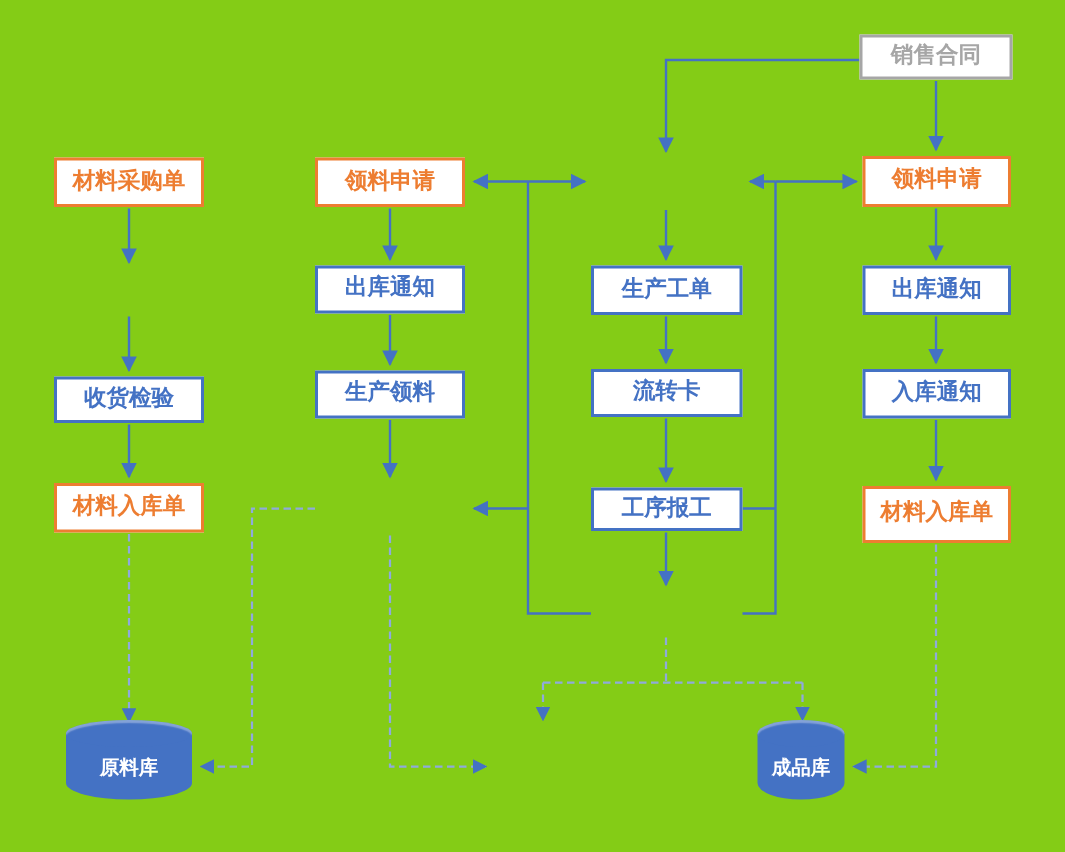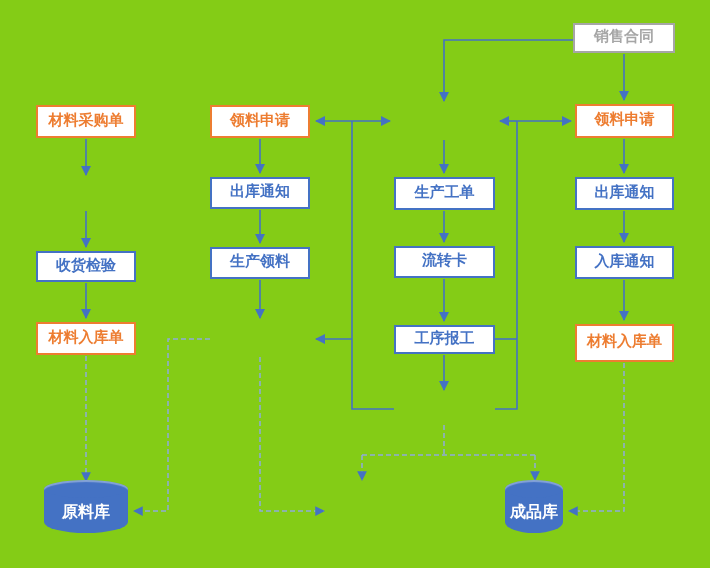--- a/index.html
+++ b/index.html
@@ -13,21 +13,21 @@
     border:2px solid #4472C4;color:#4472C4;
     display:flex;align-items:center;justify-content:center;text-align:center;
     font-size:15px;font-weight:bold;line-height:1.15;z-index:2;padding:0 6px;
   }
   .box.orange{border-color:#ED7D31;color:#ED7D31;}
   .box.gray{border-color:#A6A6A6;color:#A6A6A6;}
   .cyl{
     position:absolute;background:#4472C4;color:#ffffff;z-index:2;
     border-radius:0 0 50% 50% / 0 0 11px 11px;
     display:flex;align-items:center;justify-content:center;text-align:right;
-    font-size:16px;font-weight:bold;line-height:1.15;
+    font-size:13px;font-weight:bold;line-height:1.15;
   }
   .cyl::before{
     content:"";position:absolute;left:0;right:0;top:-9px;height:18px;
     background:#4472C4;border-radius:50%;
     box-shadow:inset 0 2px 1px rgba(255,255,255,0.35);
   }
   .cyl span{position:relative;z-index:1;padding-top:4px;}
 </style>
 </head>
 <body>

